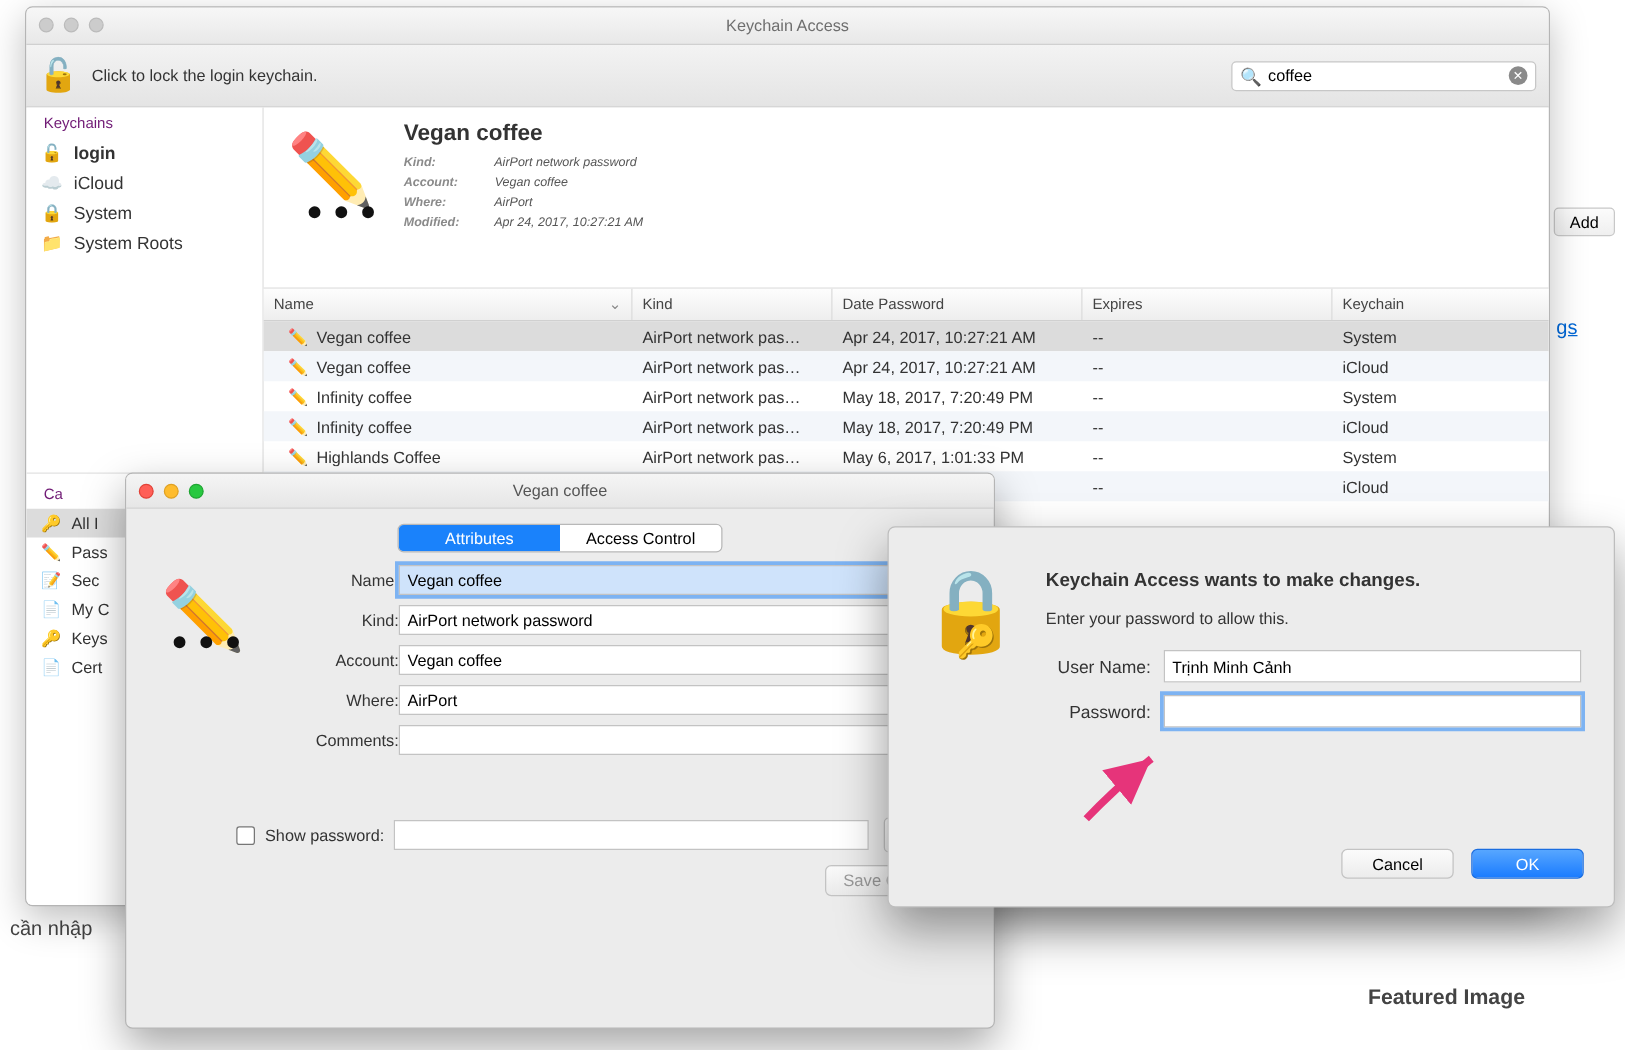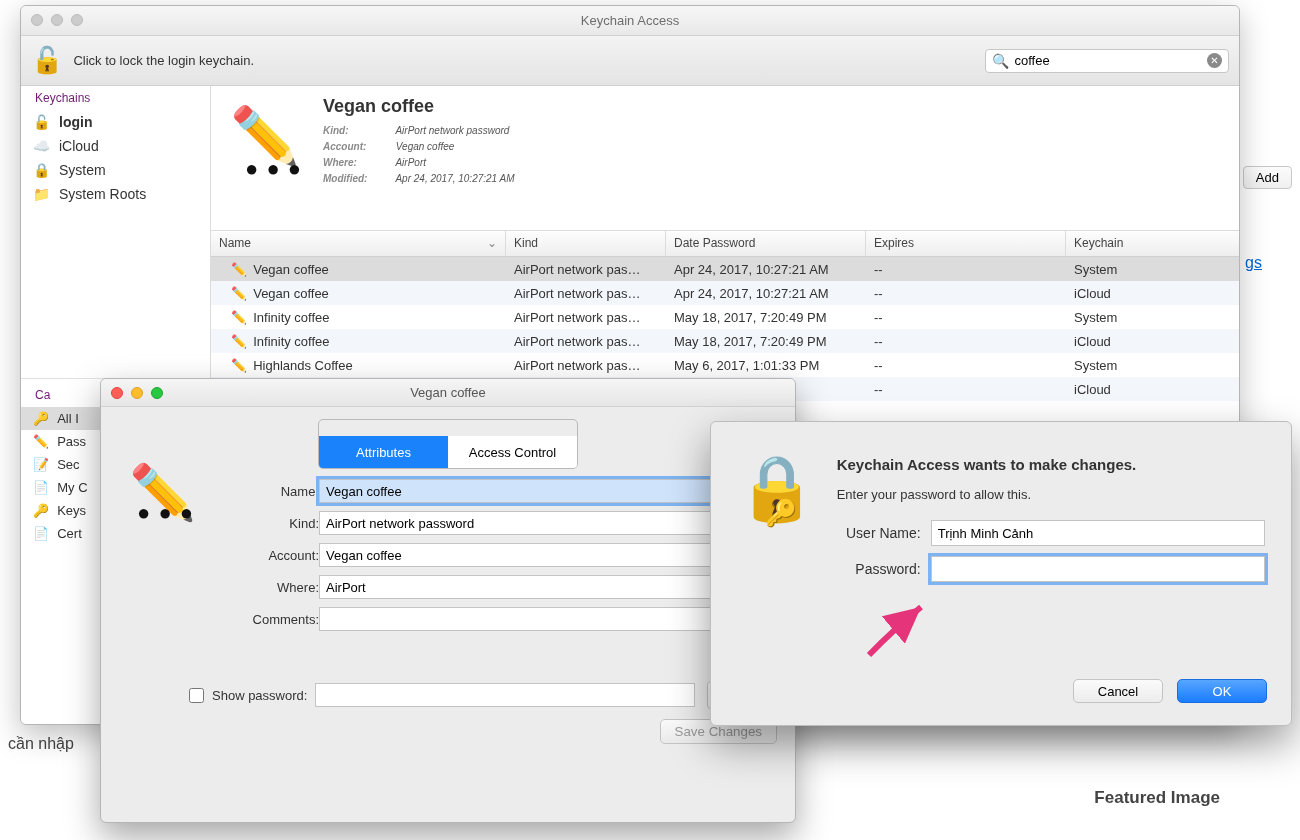--- a/index.html
+++ b/index.html
@@ -74,21 +74,21 @@
    background:#ececec; border:1px solid #b5b5b5; border-radius:6px;
    box-shadow:0 14px 34px rgba(0,0,0,.35); overflow:hidden;
  }
  .wd-title { height:28px; display:flex; align-items:center; justify-content:center; position:relative; background:linear-gradient(#f5f5f5,#e6e6e6); border-bottom:1px solid #d2d2d2; font-size:13px; color:#555; }
  .wd-title .traffic { position:absolute; left:10px; display:flex; gap:8px; }
  .wd-title .r { background:#ff5f57; border-color:#e24238; }
  .wd-title .y { background:#febc2e; border-color:#dfa123; }
  .wd-title .g { background:#28c840; border-color:#1fa532; }
 
  .seg { margin:12px auto 10px; display:flex; width:260px; border:1px solid #b8b8b8; border-radius:5px; overflow:hidden; }
- .seg button { flex:1; height:32px; border:none; font-size:13px; background:#fff; cursor:pointer;margin-top:16px; }
+ .seg button { flex:1; height:21px; border:none; font-size:13px; background:#fff; cursor:pointer; }
  .seg button.active { background:#1a82fb; color:#fff; }
 
  .wd-body { padding:0 18px; position:relative; }
  .form-row { display:flex; align-items:center; margin-bottom:8px; }
  .form-row .flabel { width:200px; text-align:right; font-size:13px; color:#333; }
  .form-row .fld { flex:1; }
  .form-row input[type=text] { width:100%; height:24px; border:1px solid #c3c3c3; border-radius:0; padding:0 6px; font-size:13px; background:#fff; }
  .form-row.sel-name input { outline:3px solid #7db3f2; background:#cfe3fb; }
  .form-row.sel-name input::selection { background:#3c7ed0; color:#fff; }
 

